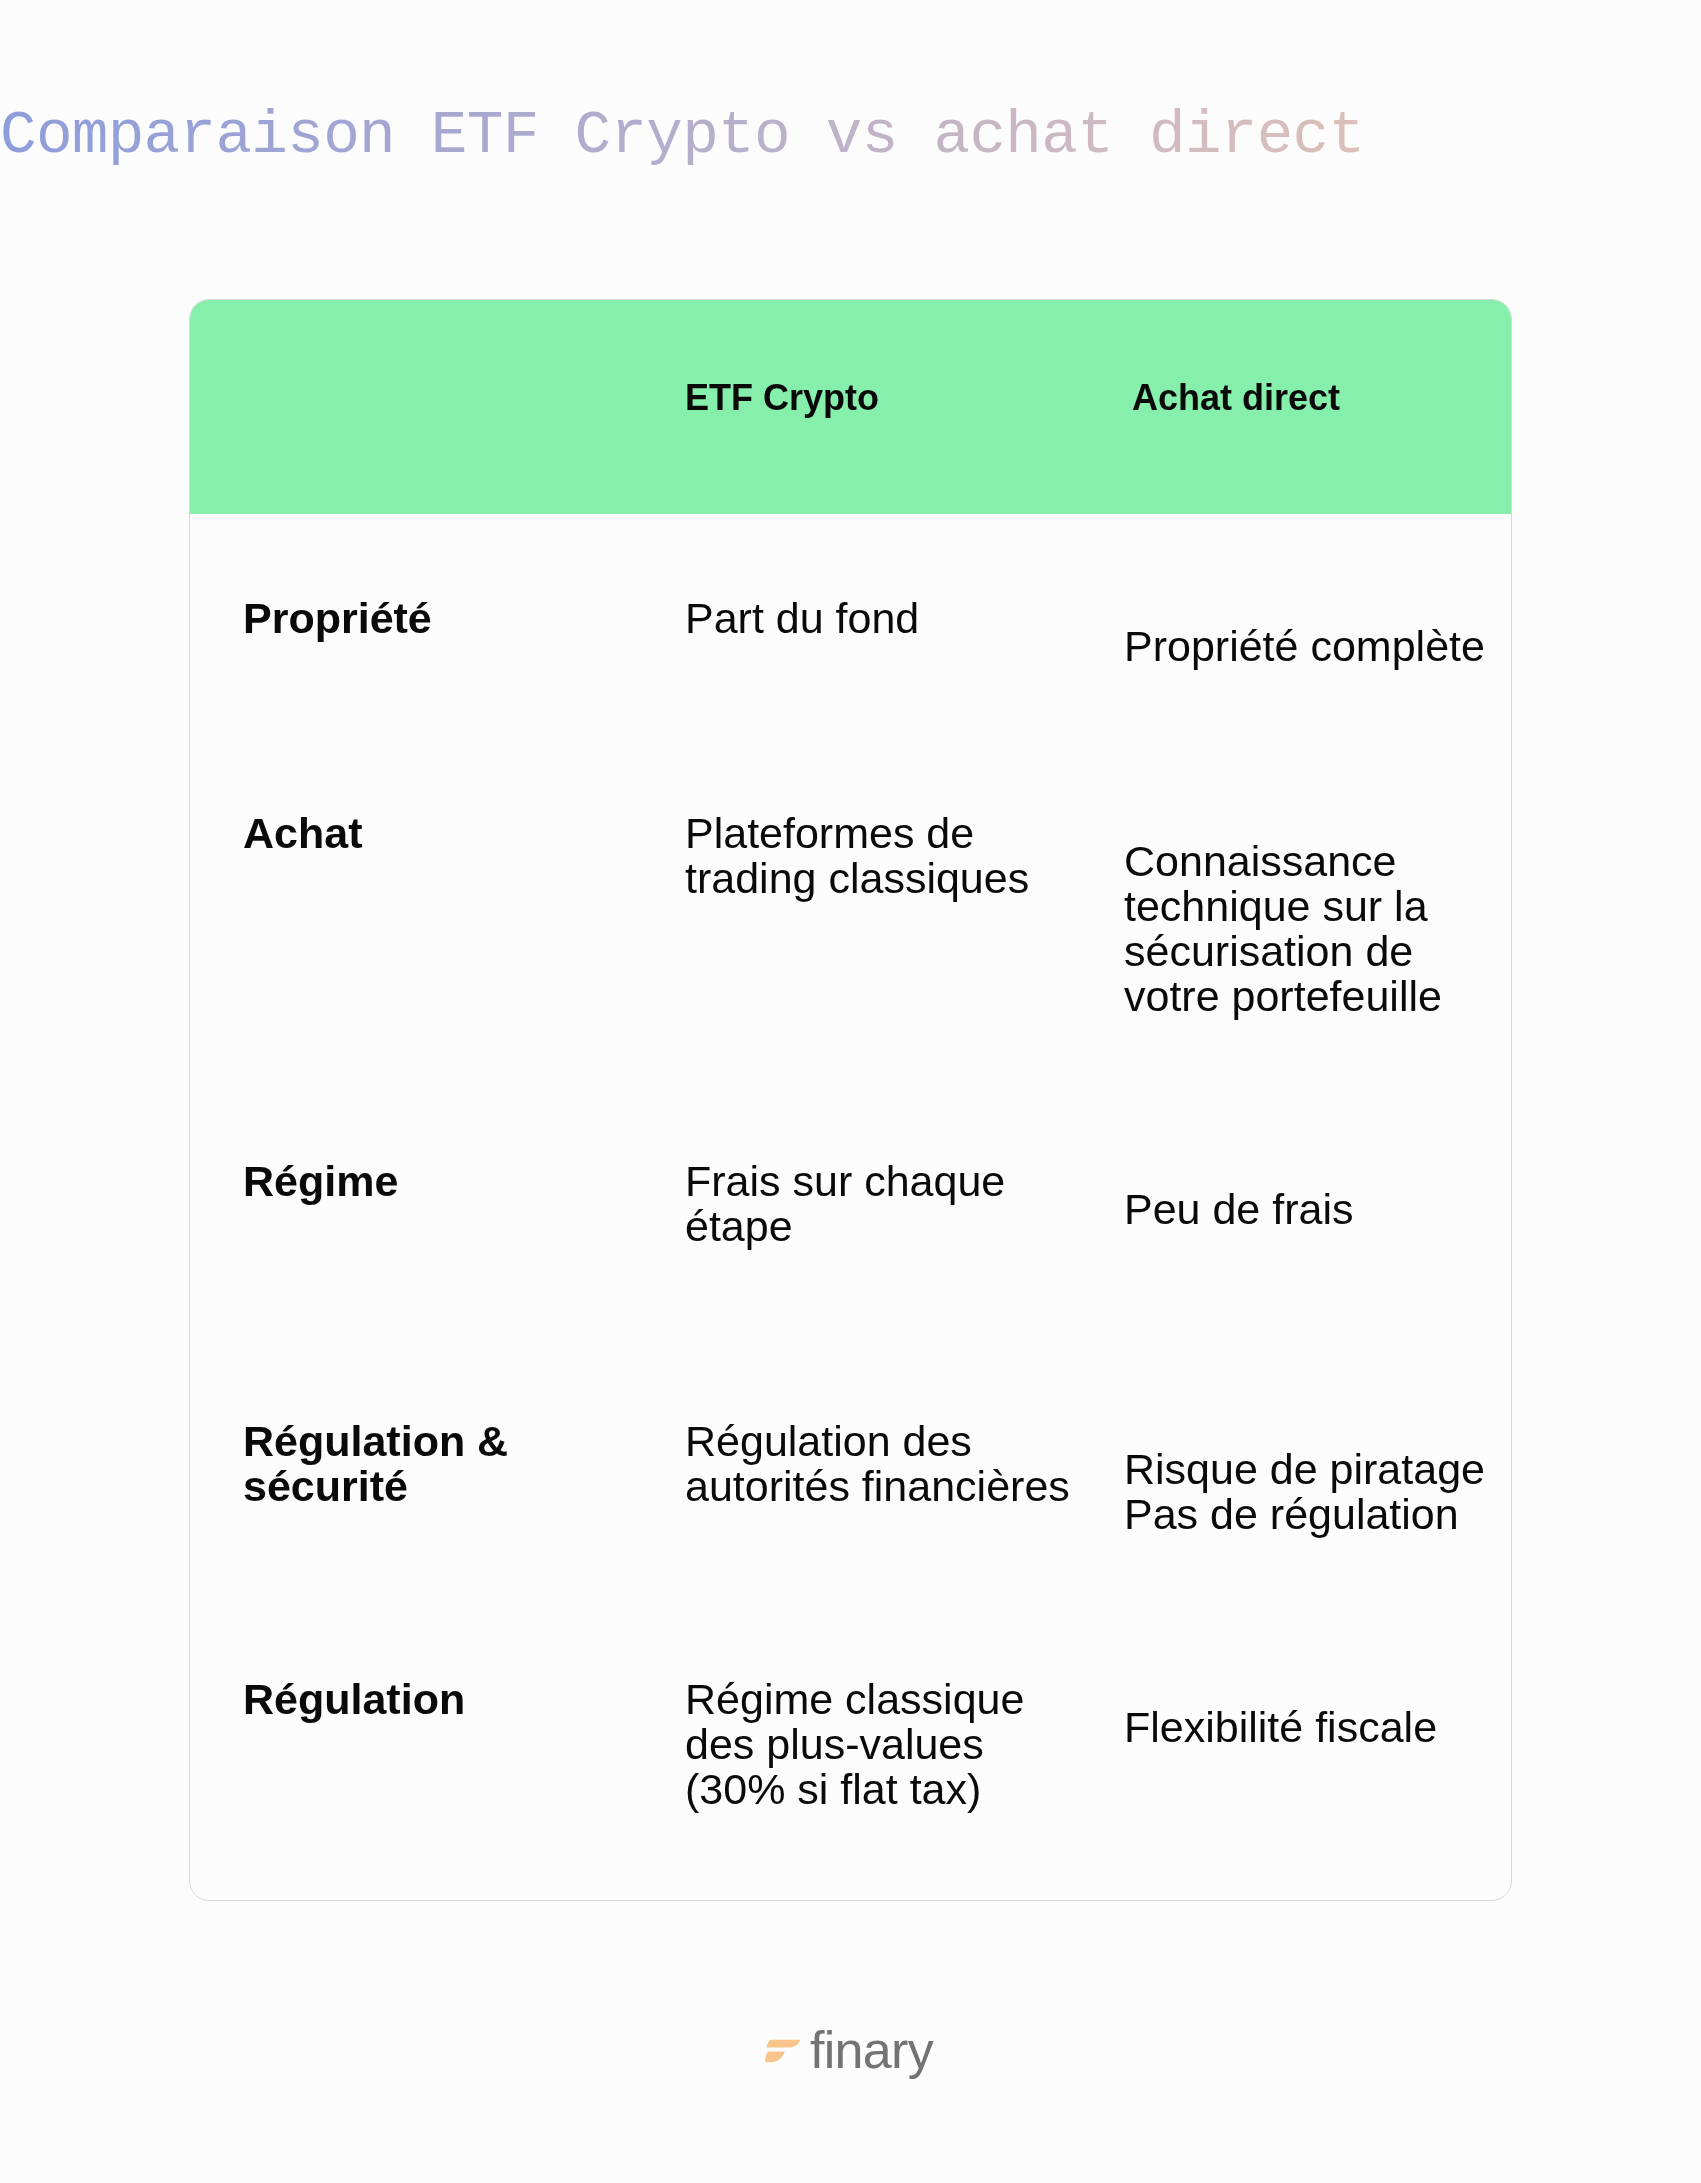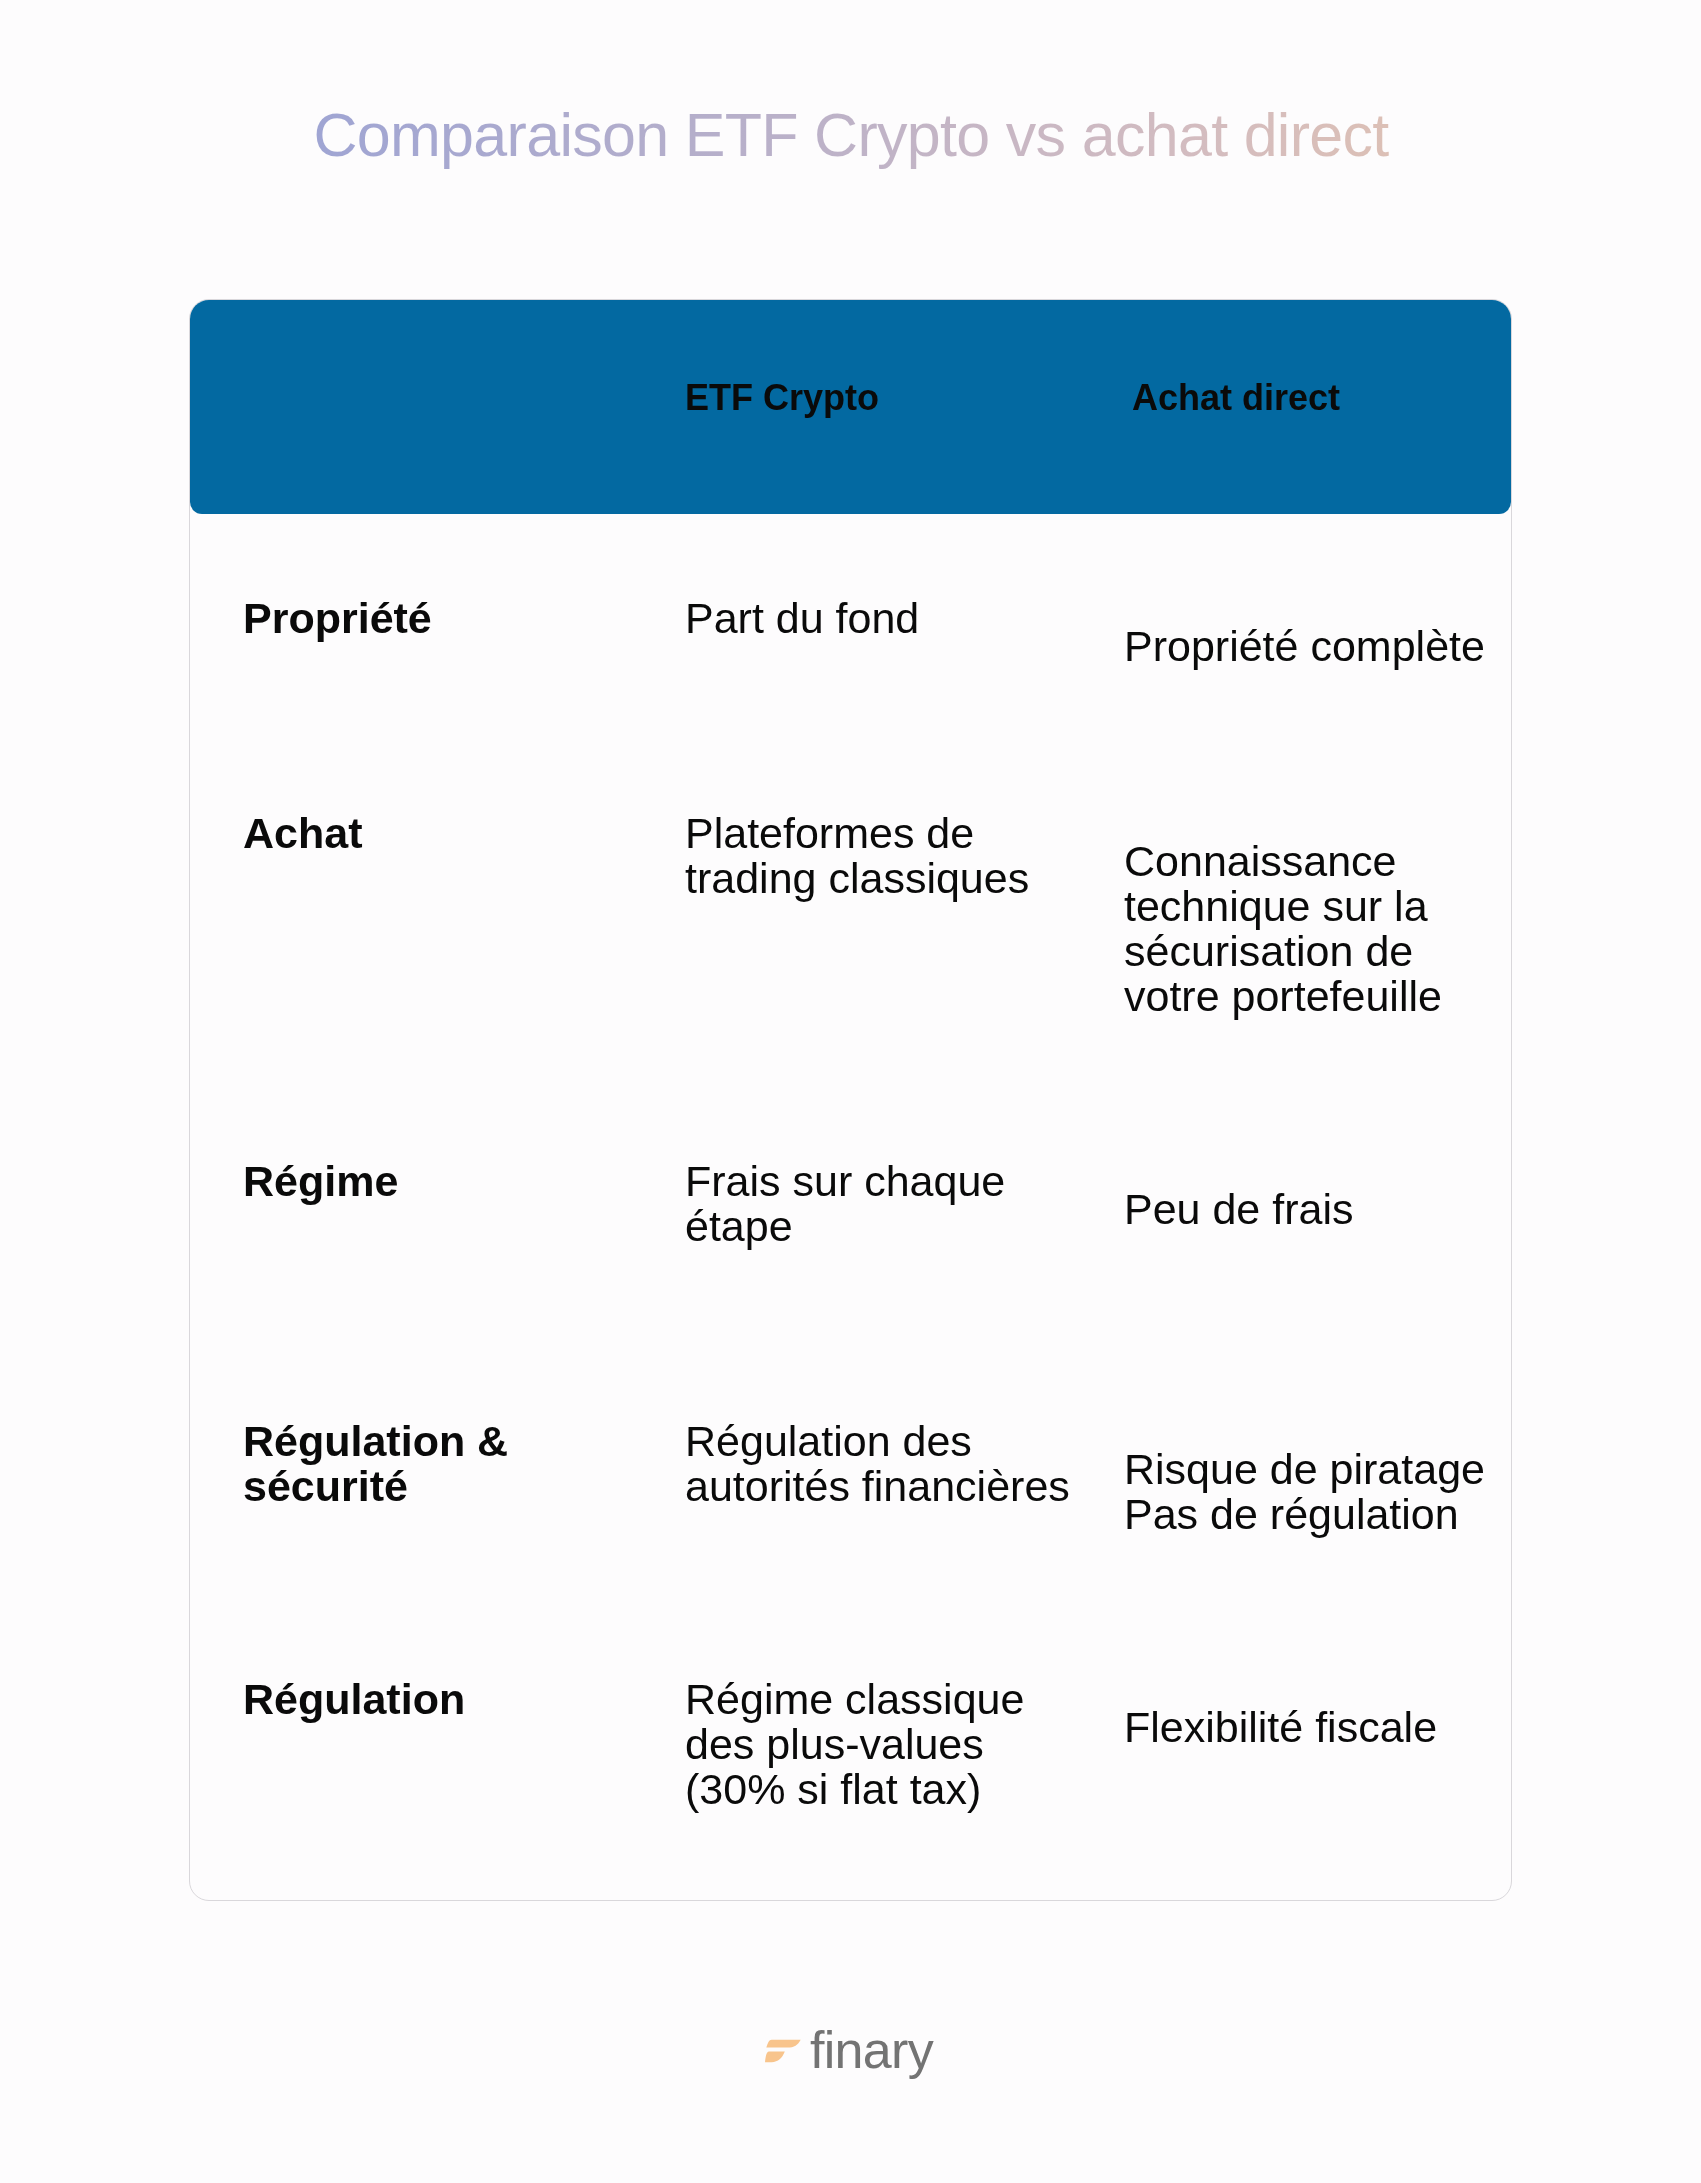--- a/index.html
+++ b/index.html
@@ -8,46 +8,45 @@
     background: #FDFCFD;
     position: relative;
     overflow: hidden;
     font-family: "Liberation Sans", "DejaVu Sans", sans-serif;
     color: #0A0A0A;
   }
   .title {
     position: absolute;
     left: 0; width: 1702px;
     top: 99px;
-    text-align: center;
     font-size: 61px;
     line-height: 73px;
     font-weight: 400;
     letter-spacing: -0.7px;
     background: linear-gradient(90deg, #8E9DDA 0%, #B4AECB 40%, #D3BCC0 70%, #EAC6A6 100%);
     -webkit-background-clip: text;
     background-clip: text;
     color: transparent;
+    font-family: Liberation Mono, monospace;
   }
   .card {
     position: absolute;
     left: 189px; top: 299px;
     width: 1321px; height: 1600px;
     border: 1.3px solid #D9D7DB;
     border-radius: 20px;
     background: #FDFCFD;
     overflow: hidden;
     box-sizing: content-box;
   }
   .card-header {
     position: absolute;
     left: 0; top: 0; right: 0;
     height: 214px;
-    background: #0369a1;
-    border-radius: 12px;
+    background: #86efac;
   }
   .hcell {
     position: absolute;
     top: 75px;
     font-size: 36px;
     line-height: 45px;
     font-weight: 700;
     color: #0A0A0A;
   }
   .row { position: absolute; left: 0; right: 0; }

